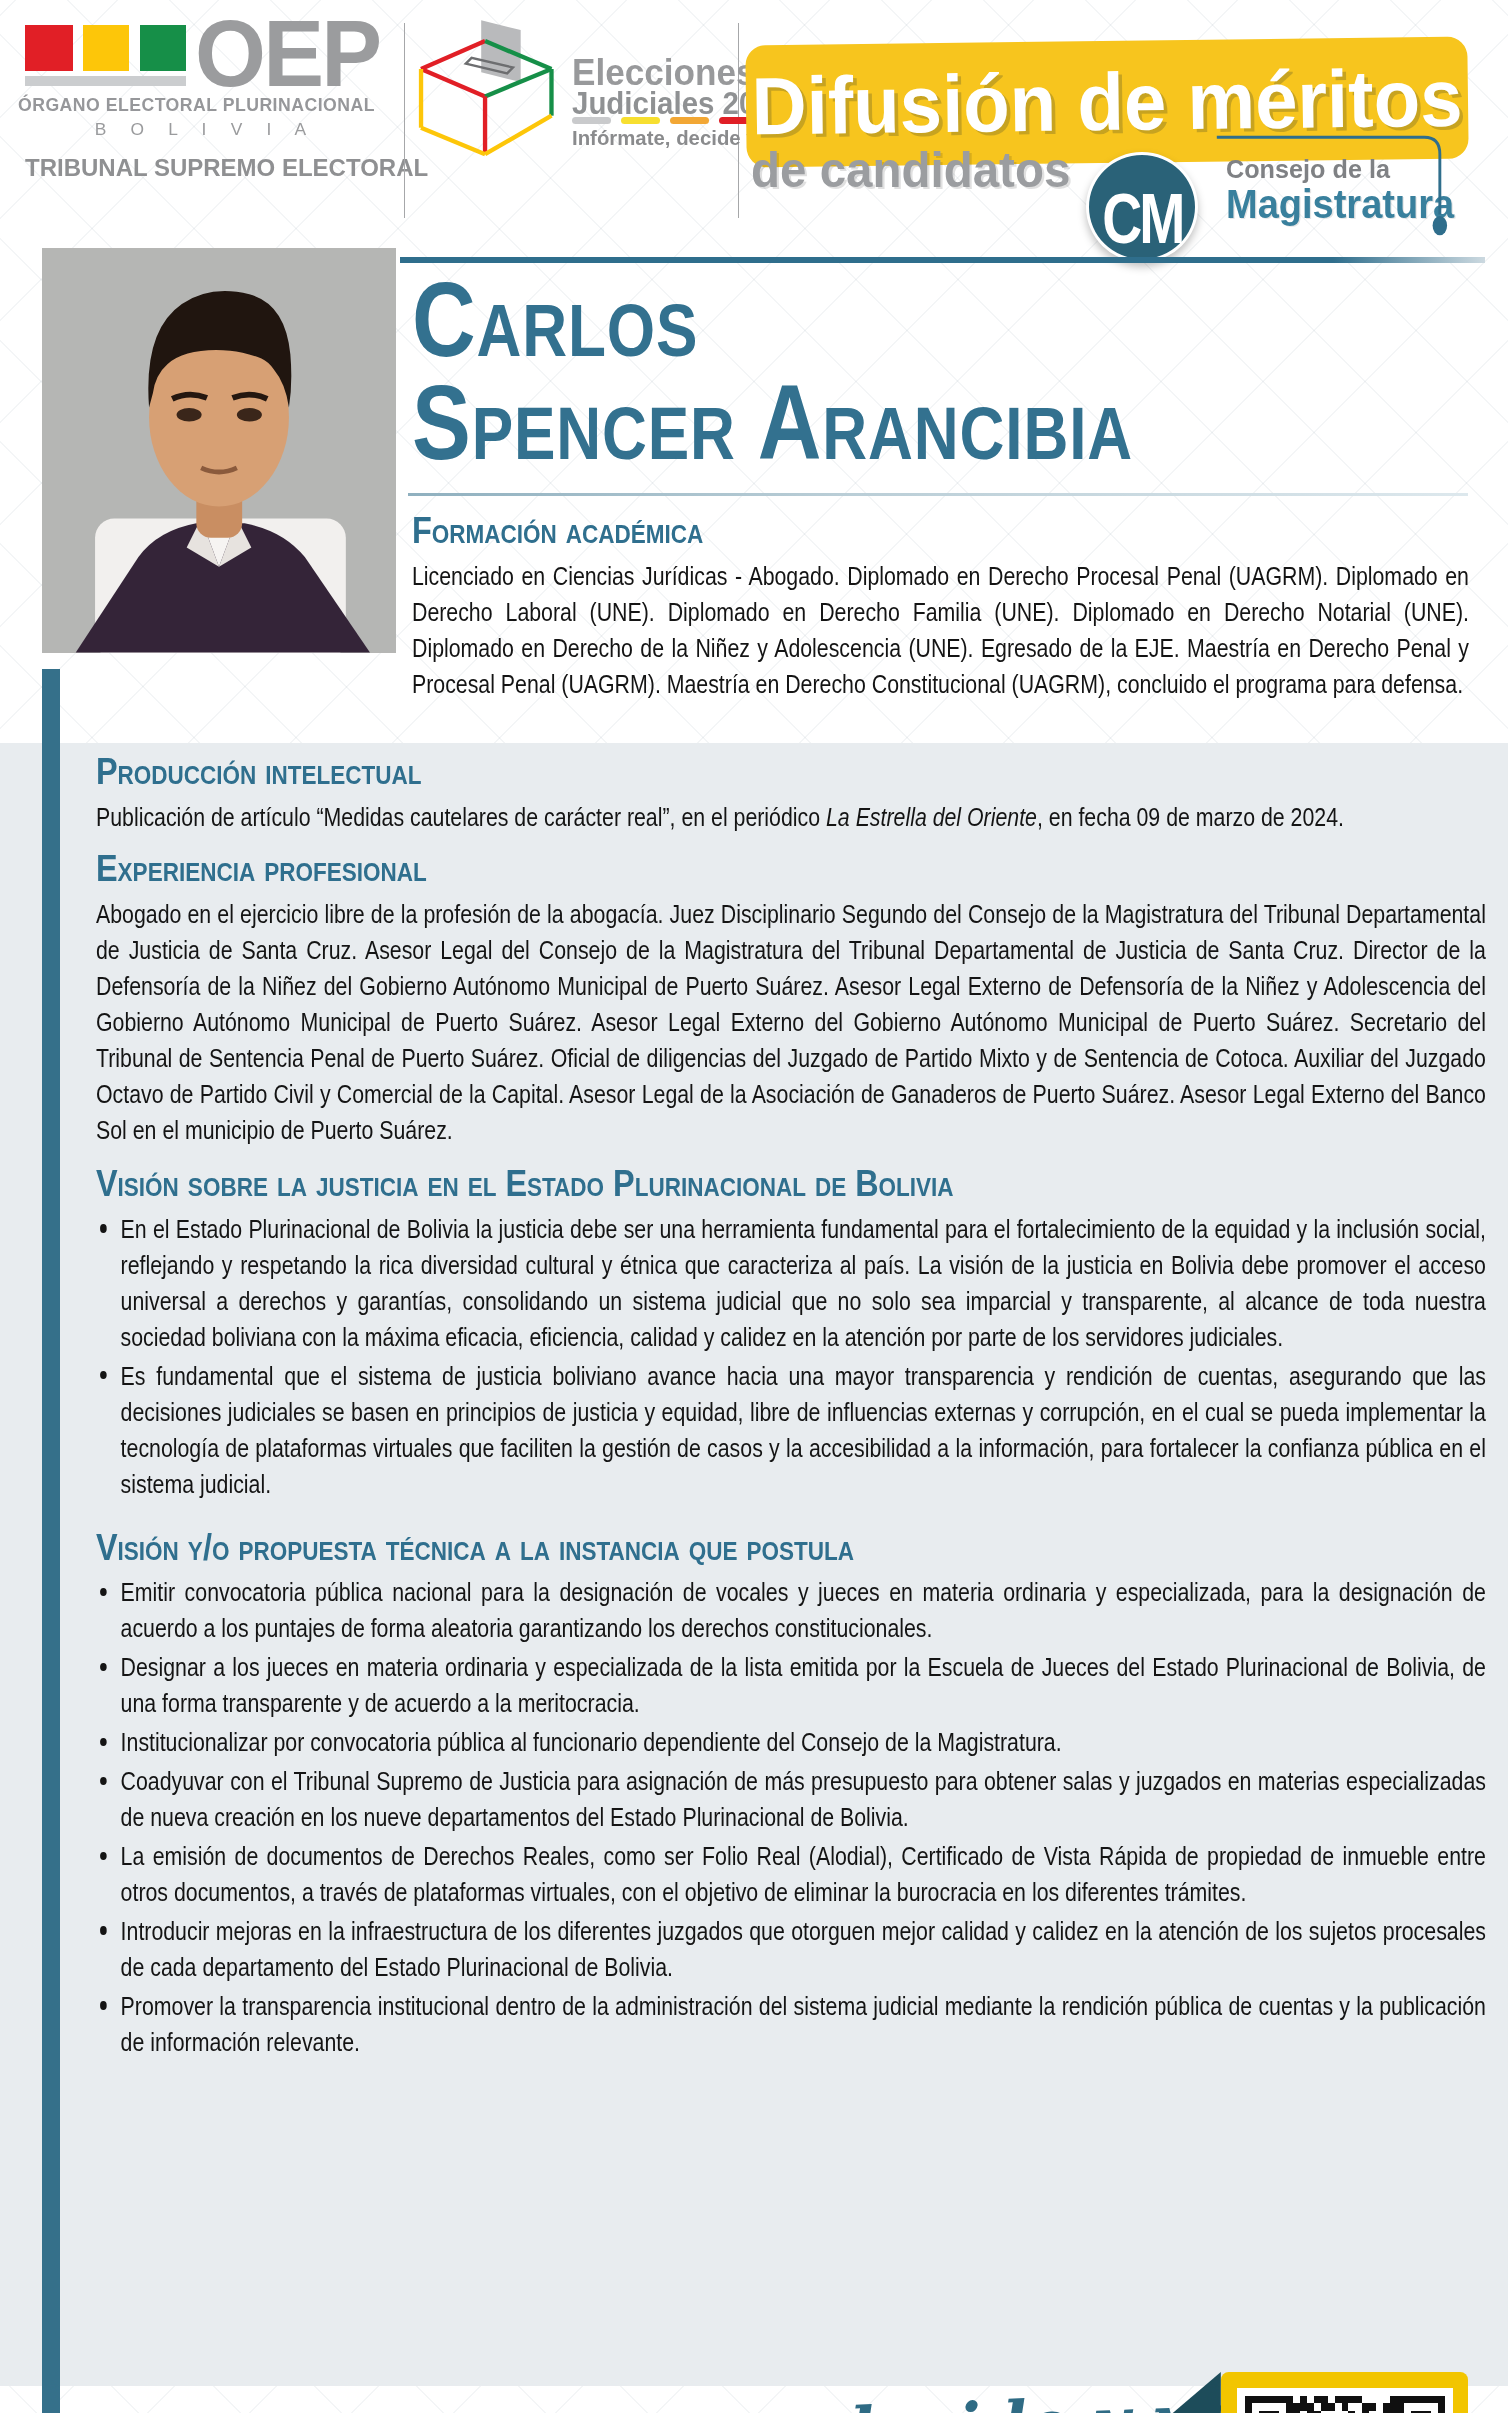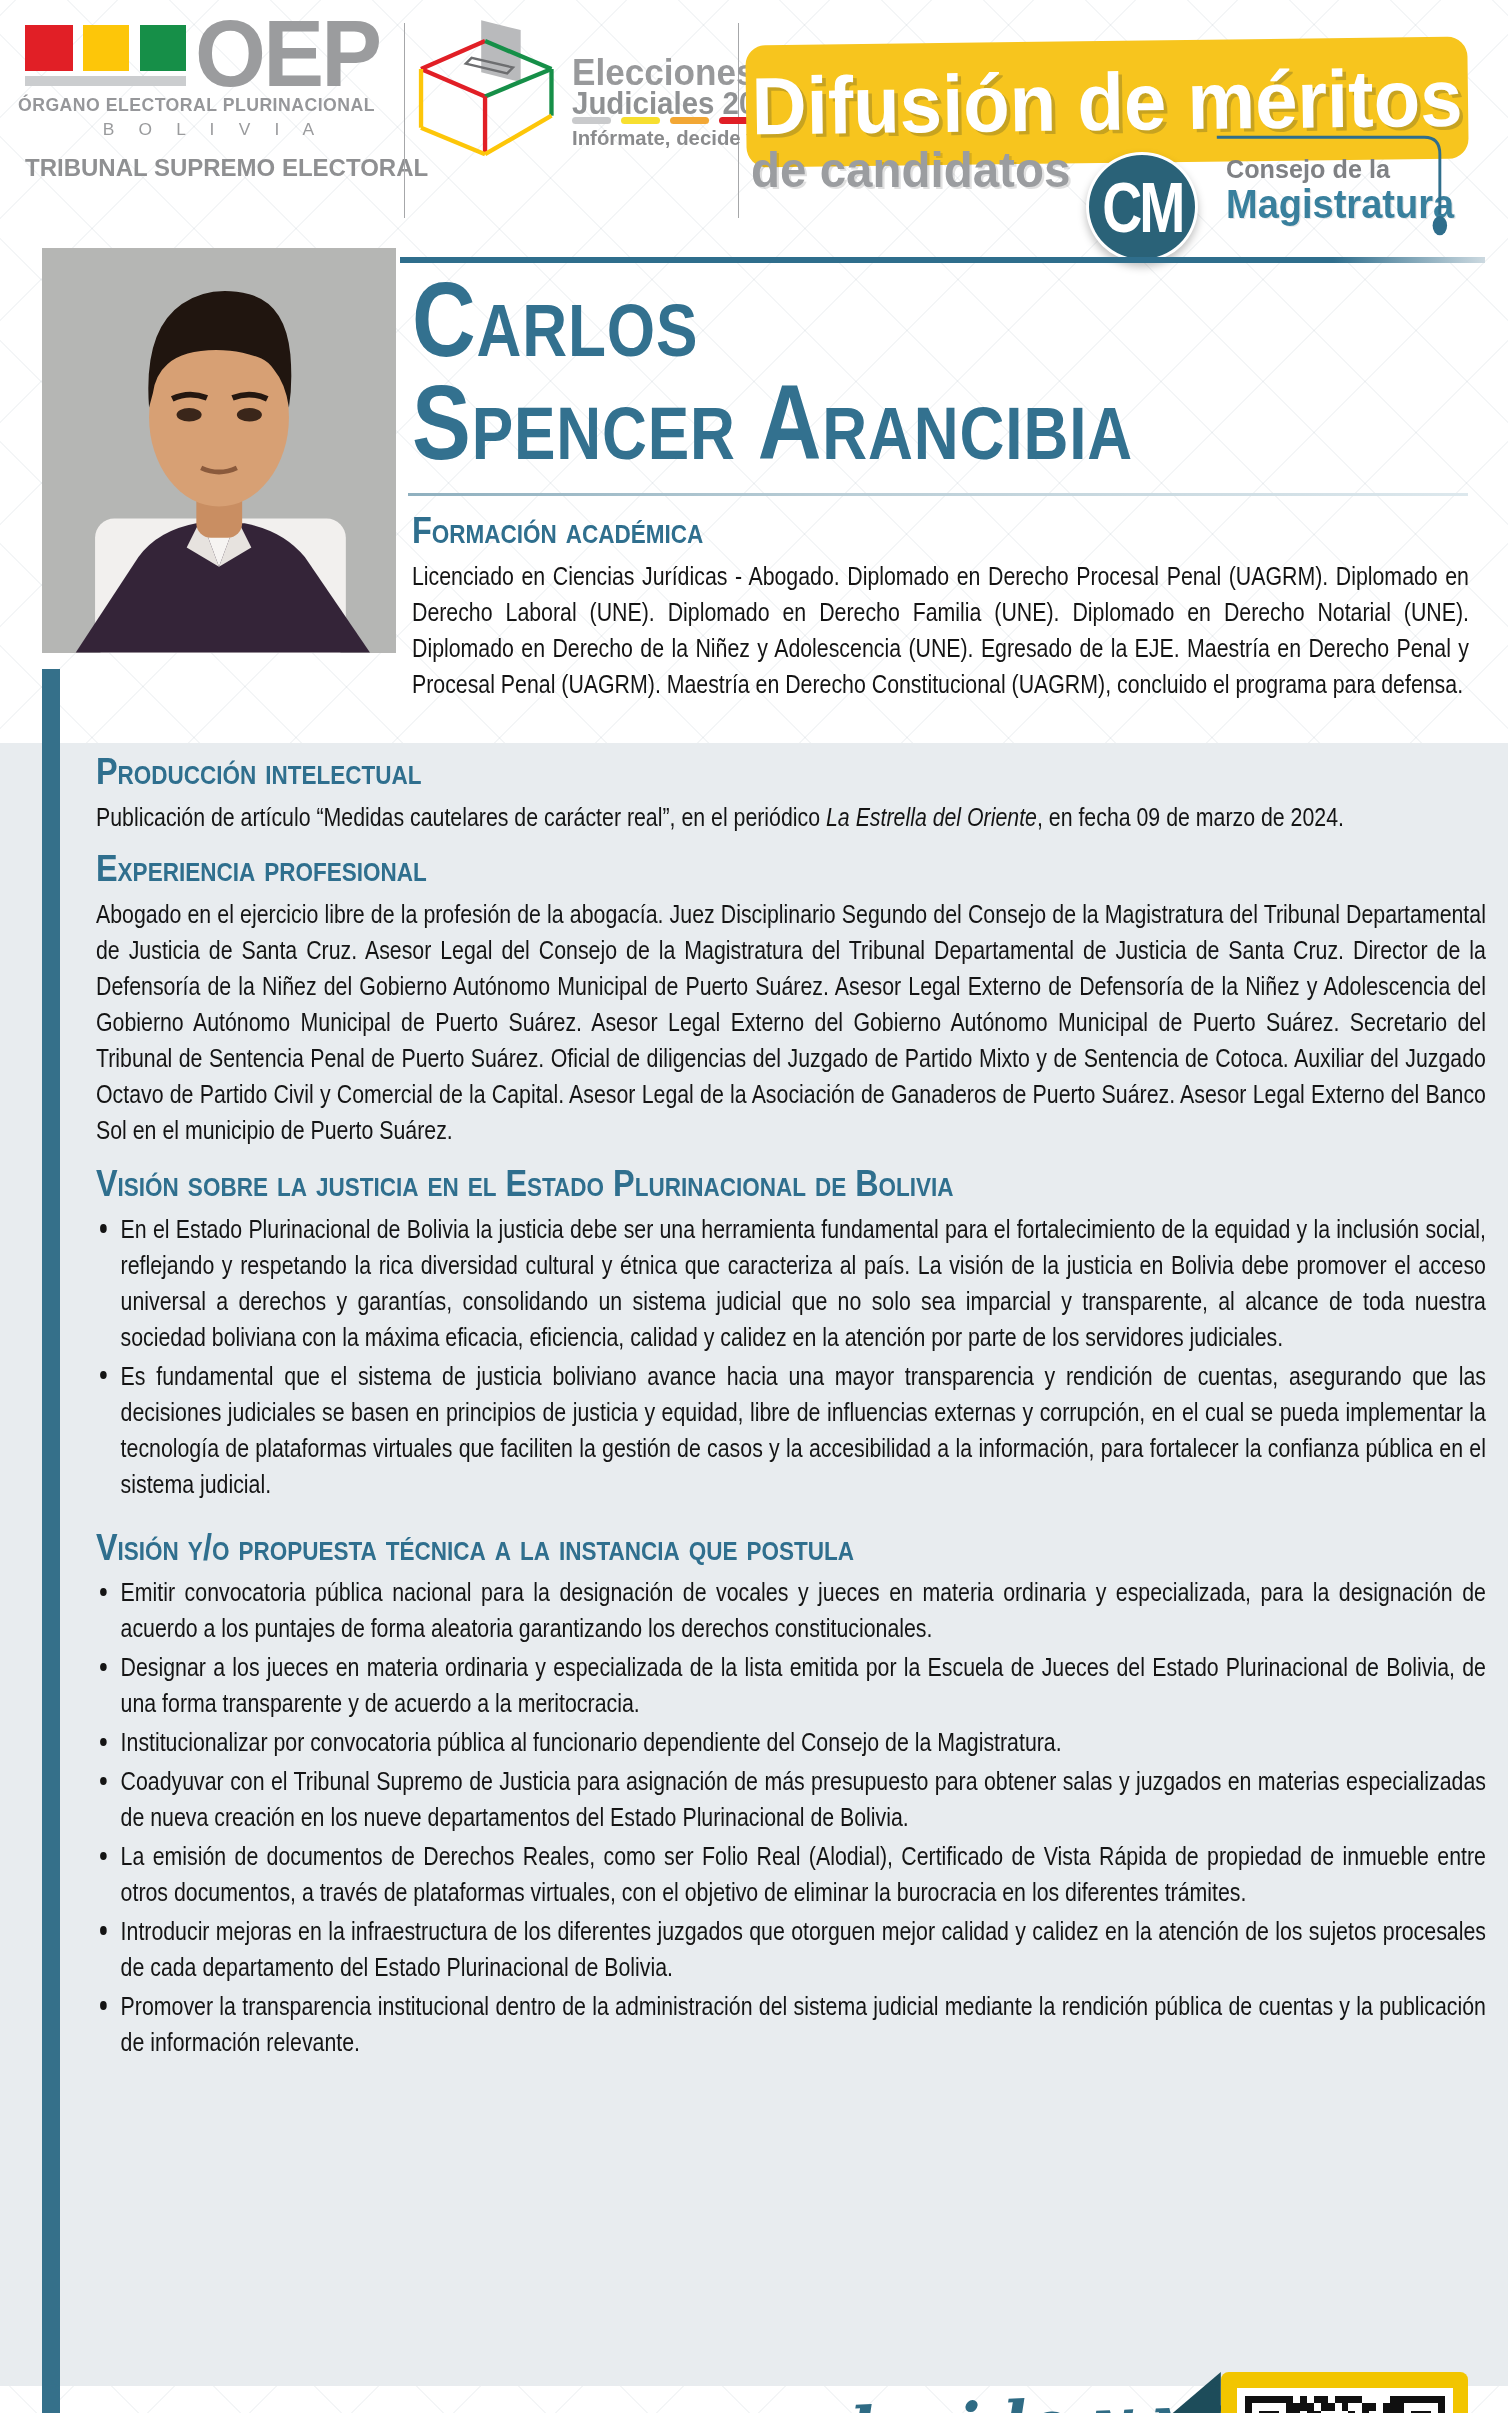--- a/index.html
+++ b/index.html
@@ -20,21 +20,21 @@
   .bar{position:absolute;top:24.6px;height:46px;}
   .bar.red{left:25px;width:48px;background:#e11f26;}
   .bar.yel{left:83px;width:46px;background:#fdc609;}
   .bar.grn{left:140px;width:46px;background:#168f48;}
   .oep-acronym{
     left:195px;top:14.5px;font-size:95px;font-weight:900;color:#9b9c9e;
     letter-spacing:-2.9px;transform:scaleX(.96);transform-origin:left top;line-height:77px;
   }
   .gray-underline{left:25px;top:76px;width:161px;height:10px;background:#cbcdcf;}
   .org-line{left:0;top:95px;width:401px;text-align:center;font-size:18px;font-weight:800;color:#96979a;letter-spacing:0.5px;transform:scaleX(.98);transform-origin:left top;}
-  .bolivia-line{left:8px;top:119px;width:401px;text-align:center;font-size:17.4px;font-weight:400;color:#9a9b9d;letter-spacing:9.7px;text-indent:9.7px;}
+  .bolivia-line{left:0;top:119px;width:401px;text-align:center;font-size:17.4px;font-weight:400;color:#9a9b9d;letter-spacing:9.7px;text-indent:9.7px;}
   .tse-line{left:25px;top:154px;font-size:24px;font-weight:800;color:#8f9092;letter-spacing:0px;transform:scaleX(1.0);transform-origin:left top;}
   .vline1{left:404px;top:23px;width:1.4px;height:195px;background:#a6a7a9;}
   .vline2{left:738px;top:23px;width:1.4px;height:195px;background:#a6a7a9;}
 
   
   .ej-svg{left:409px;top:19.3px;}
   .ej-title{left:572px;top:52px;font-size:37px;font-weight:900;color:#98999b;transform:scaleX(.95);transform-origin:left top;}
   .ej-sub{left:572px;top:86px;font-size:31px;font-weight:700;color:#8f9193;transform:scaleX(.95);transform-origin:left top;}
   .ej-sub .lt{color:#c5c6c8;}
   .dashes{left:572px;top:117px;display:flex;gap:10px;}
@@ -47,21 +47,21 @@
     transform:rotate(-.7deg);display:flex;align-items:center;justify-content:center;
   }
   .banner-text{
     font-size:81px;font-weight:900;color:#ffffff;transform:scaleX(.94);
     text-shadow:3.9px 3.4px 0 rgba(90,85,40,.30);white-space:nowrap;
   }
   .subtitle{left:751px;top:141px;font-size:50px;font-weight:900;color:#9b9da0;transform:scaleX(.95);transform-origin:left top;text-shadow:2.4px 1.9px 0 rgba(0,0,0,.12);}
   .cm-circle{
     left:1086px;top:152px;width:112px;height:110px;border-radius:50%;
     background:#2a6278;border:3.4px solid #ffffff;box-sizing:border-box;
-    display:flex;align-items:center;justify-content:center;
+    display:flex;align-items:flex-end;justify-content:center;
     box-shadow:0 4.8px 8.7px rgba(0,0,0,.25);
   }
   .cm-circle span{font-size:71px;font-weight:900;color:#fff;letter-spacing:-3.9px;transform:scaleX(.78);}
   .cm-line1{left:1226px;top:154px;font-size:26px;font-weight:800;color:#7f8184;transform:scaleX(.97);transform-origin:left top;}
   .cm-line2{left:1226px;top:182px;font-size:40px;font-weight:800;color:#39809d;transform:scaleX(.95);transform-origin:left top;text-shadow:1.4px 1.4px 0 rgba(0,0,0,.10);}
 
   
   .photo{left:42px;top:248px;width:354px;height:405px;background:#b7b7b5;overflow:hidden;}
   .top-line{left:400px;top:257px;width:1085px;height:6.3px;background:linear-gradient(90deg,#2f6e8c 0%,#2f6e8c 86%,#ccd9e0 100%);}
   .name{

